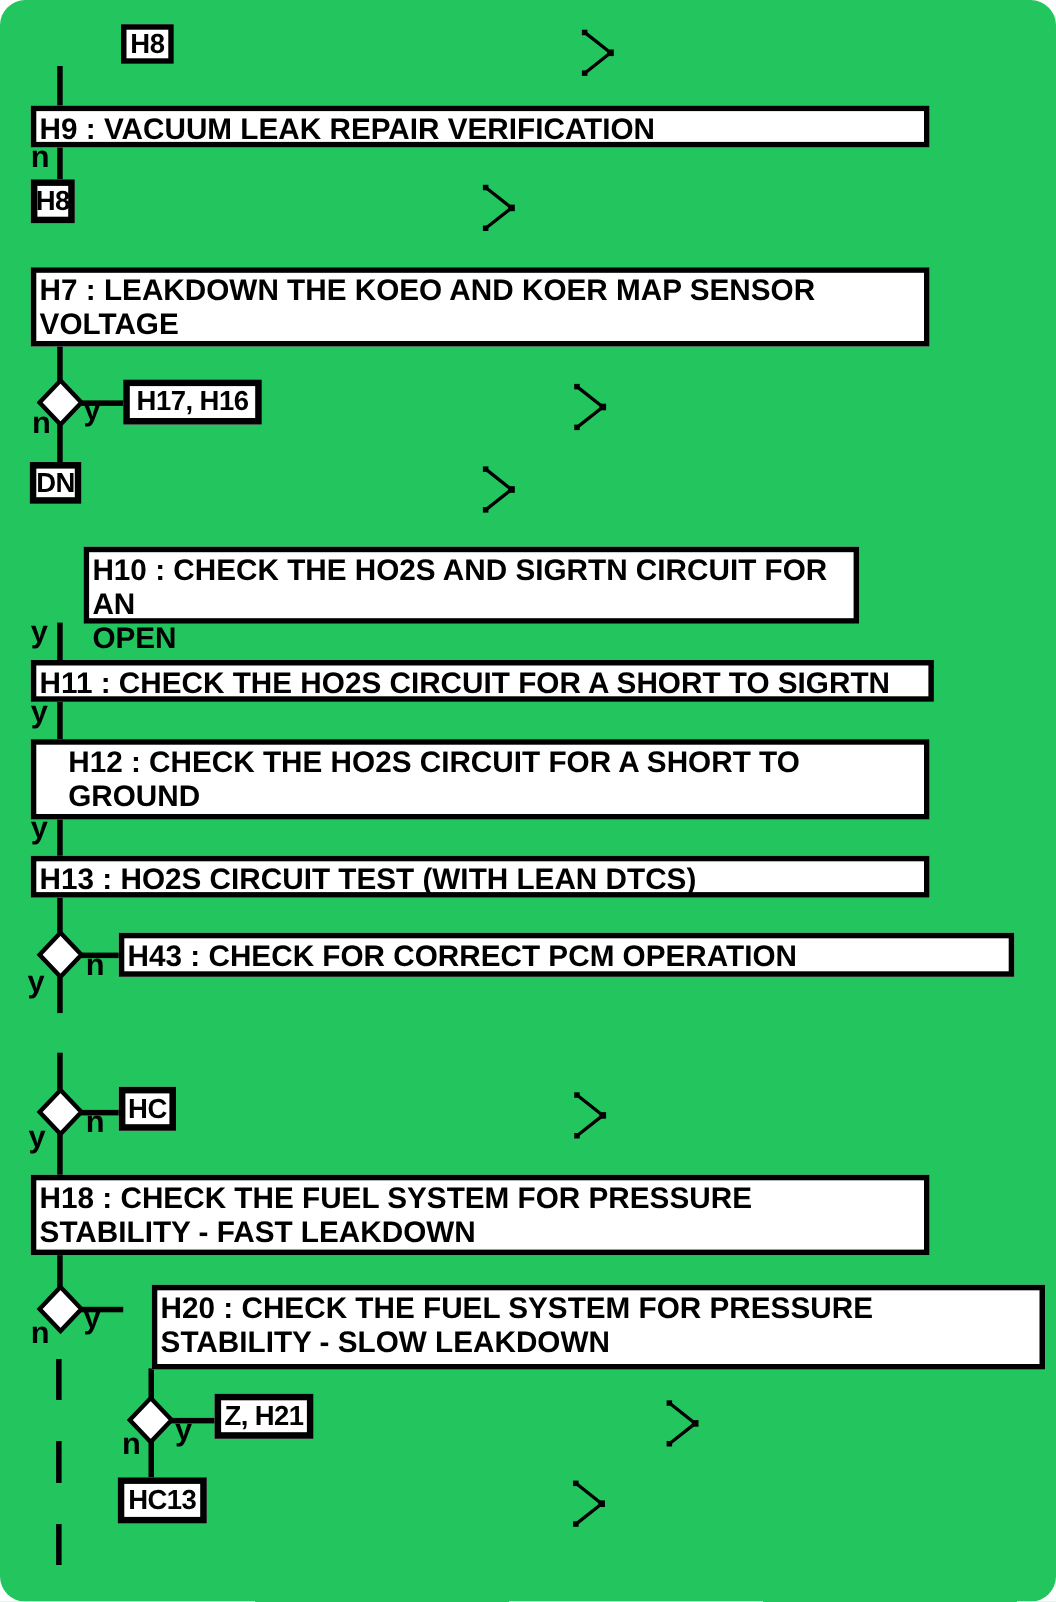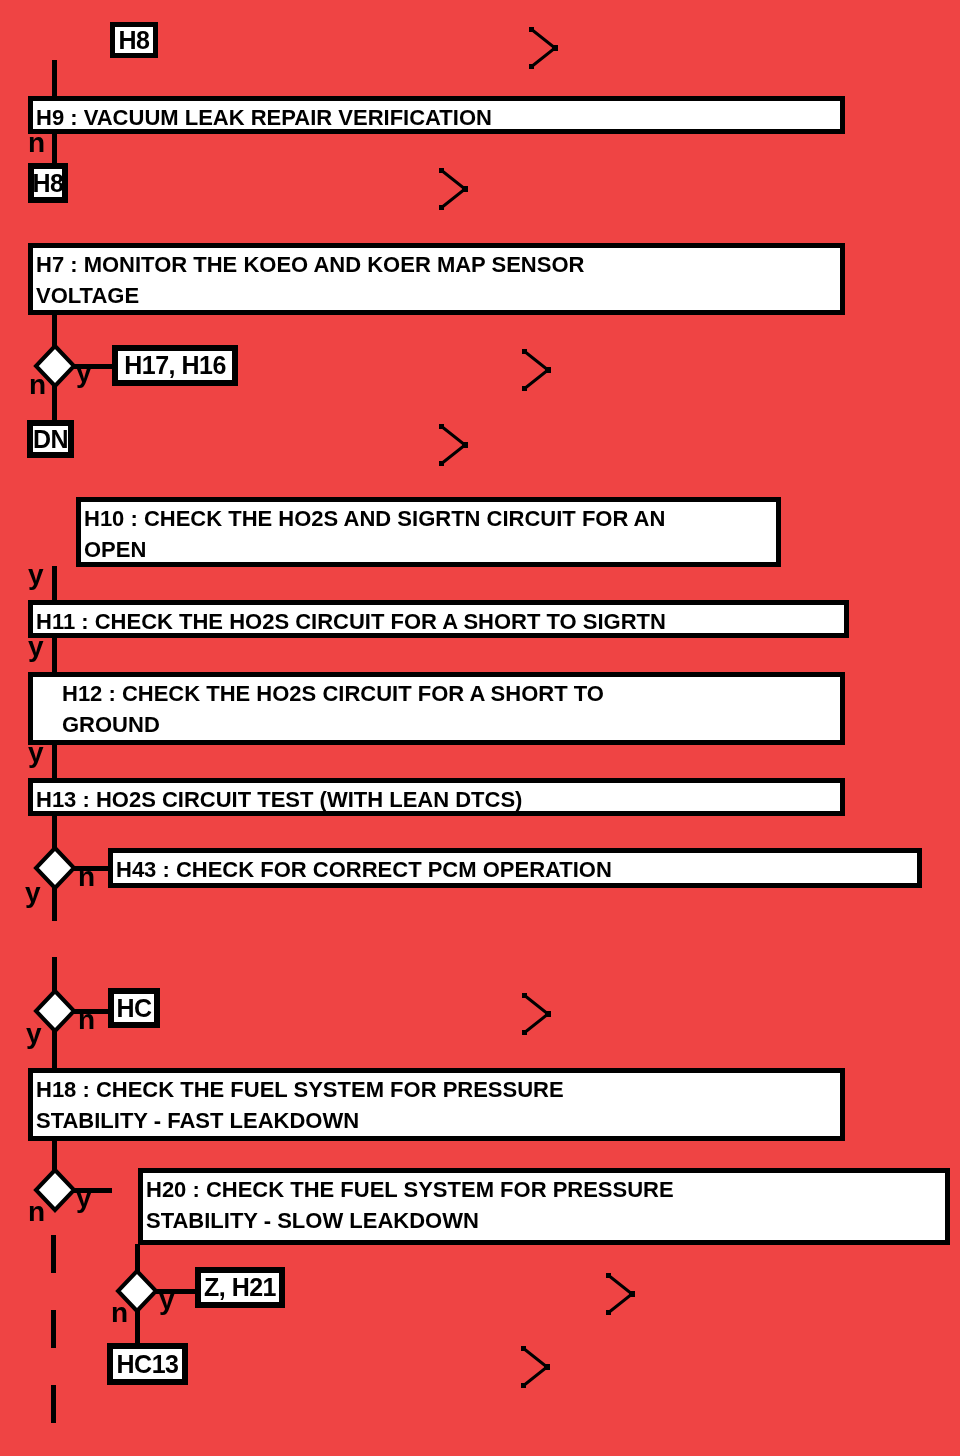--- a/index.html
+++ b/index.html
@@ -1,19 +1,19 @@
 <!DOCTYPE html>
 <html><head>
 <meta charset="utf-8">
 <style>
   html,body{margin:0;padding:0;background:#fff;}
-  #canvas{position:relative;width:960px;height:1456px;background:#ef4444;overflow:hidden;
-          font-family:"Liberation Sans",sans-serif;color:#000;}
+  #canvas{position:relative;width:960px;height:1456px;background:#22c55e;overflow:hidden;
+          font-family:"Liberation Sans",sans-serif;color:#000;border-radius:23px;}
   .box{position:absolute;box-sizing:border-box;background:#fff;border:5px solid #000;
-       font-weight:bold;font-size:22px;line-height:31px;padding:1px 3px;
+       font-weight:bold;font-size:27px;line-height:31px;padding:1px 3px;
        white-space:pre-line;letter-spacing:0;}
   .ref{border-width:6px;white-space:nowrap;display:flex;align-items:center;justify-content:center;
        padding:0 1px;font-size:25px;letter-spacing:-0.5px;line-height:1;}
   .vline{position:absolute;width:5px;background:#000;}
   .hline{position:absolute;height:5px;background:#000;}
   .dash{position:absolute;width:5px;
         background:repeating-linear-gradient(to bottom,#000 0px,#000 38px,rgba(0,0,0,0) 38px,rgba(0,0,0,0) 75px);}
   .lbl{position:absolute;font-weight:bold;font-size:28px;line-height:1;}
   .dia{position:absolute;width:44px;height:46px;}
   .chev{position:absolute;width:32px;height:46px;}
@@ -128,21 +128,21 @@
         <rect x="2" y="39" width="5" height="5"></rect>
       </svg>
   </div>
 
   <div class="box ref" style="left:110px;top:22px;width:48px;height:36px;border-width:5px;">H8</div>
 
   <div class="box" style="left:28px;top:96px;width:817px;height:38px;">H9 : VACUUM LEAK REPAIR VERIFICATION</div>
 
   <div class="box ref" style="left:28px;top:163px;width:40px;height:40px;">H8</div>
 
-  <div class="box" style="left:28px;top:243px;width:817px;height:72px;">H7 : MONITOR THE KOEO AND KOER MAP SENSOR
+  <div class="box" style="left:28px;top:243px;width:817px;height:72px;">H7 : LEAKDOWN THE KOEO AND KOER MAP SENSOR
 VOLTAGE</div>
 
   <div class="box ref" style="left:112px;top:345px;width:126px;height:41px;">H17, H16</div>
 
   <div class="box ref" style="left:27px;top:420px;width:47px;height:38px;">DN</div>
 
   <div class="box" style="left:28px;top:497px;width:705px;height:70px;margin-left:48px;">H10 : CHECK THE HO2S AND SIGRTN CIRCUIT FOR AN
 OPEN</div>
 
   <div class="box" style="left:28px;top:600px;width:821px;height:38px;">H11 : CHECK THE HO2S CIRCUIT FOR A SHORT TO SIGRTN</div>

